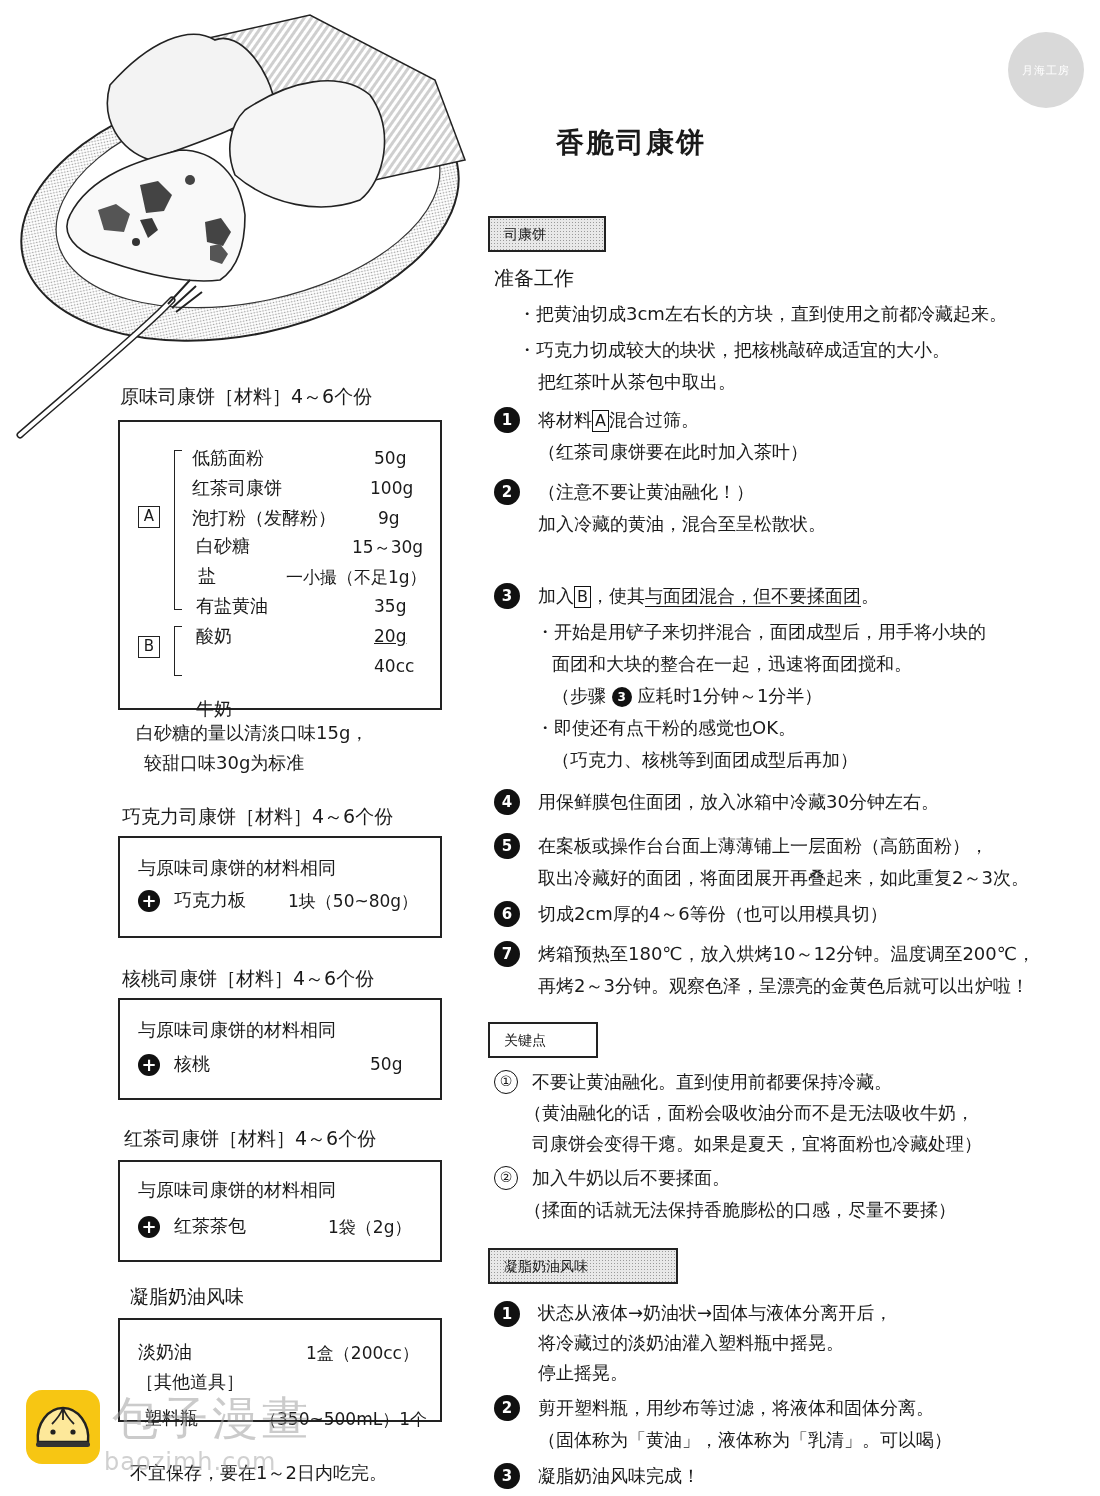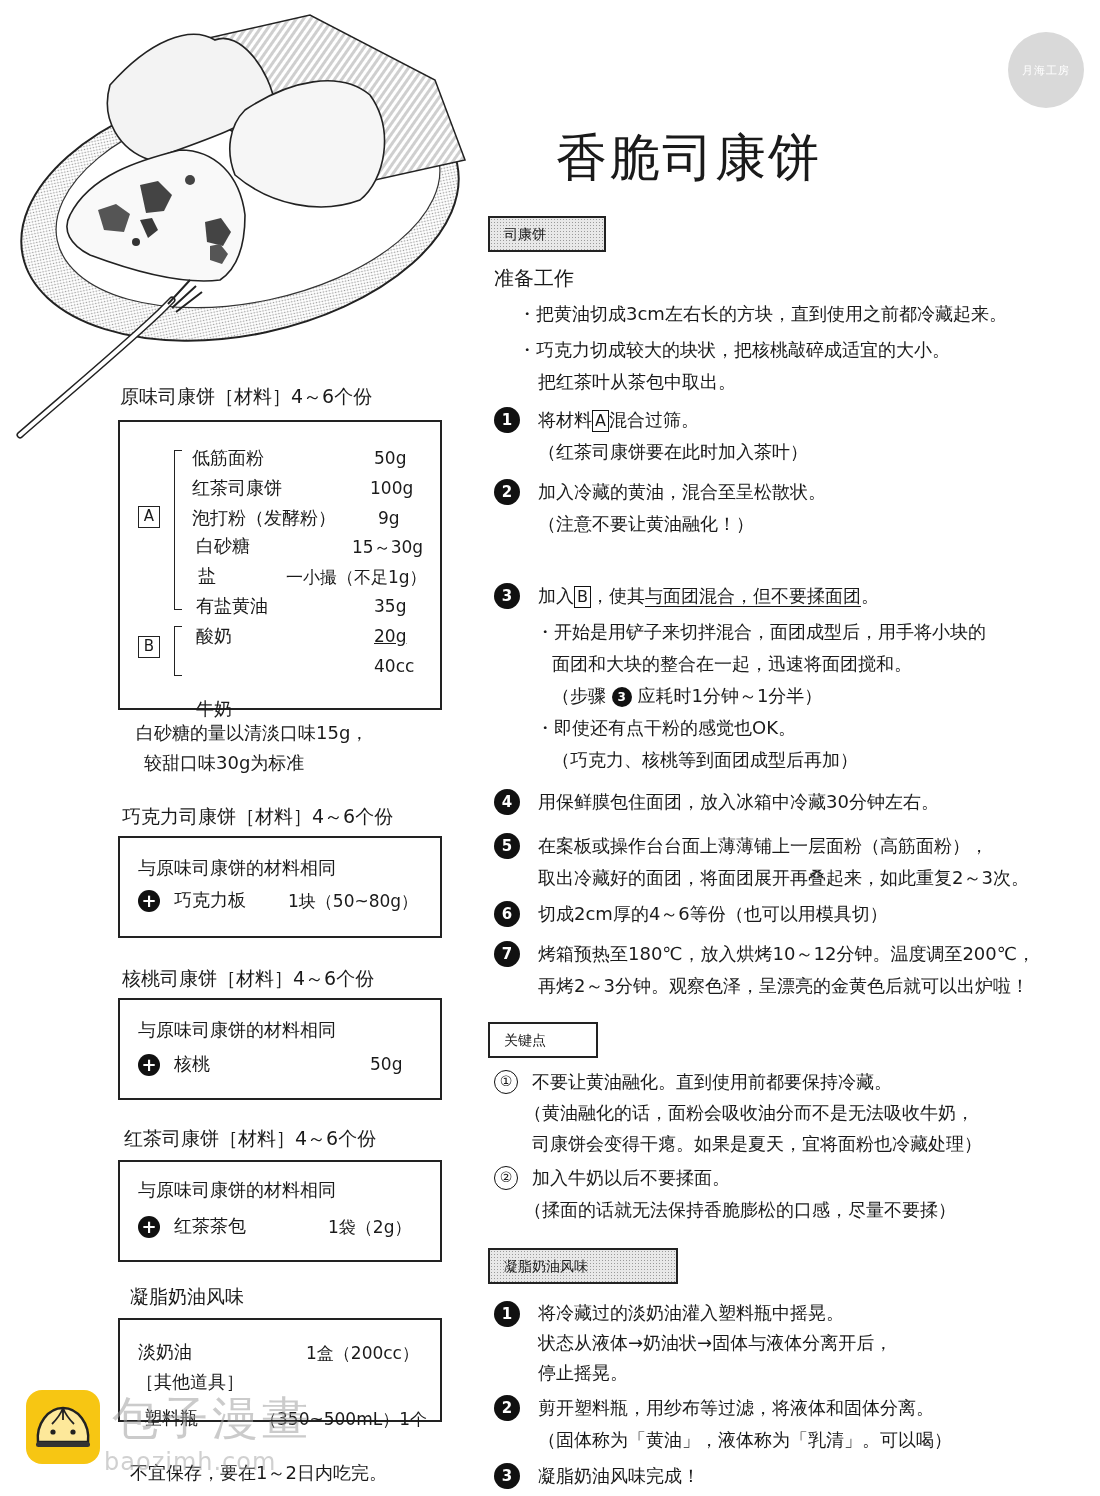--- a/index.html
+++ b/index.html
@@ -8,21 +8,21 @@
 
   
   .illustration { position: absolute; left: 0; top: 0; width: 480px; height: 450px; }
 
   
   .stamp { position: absolute; left: 1008px; top: 32px; width: 76px; height: 76px; border-radius: 50%;
            background: #d9d9d9; display: flex; align-items: center; justify-content: center; }
   .stamp span { color: #ffffff; font-size: 11px; letter-spacing: 1px; }
 
   
-  .page-title { position: absolute; left: 556px; top: 124px; font-size: 51px; letter-spacing: 2px; font-weight: normal; }
+  .page-title { position: absolute; left: 556px; top: 124px; font-size: 28px; letter-spacing: 2px; font-weight: bold; }
 
   
   .sec-box { position: absolute; border: 2px solid #222; padding: 2px 14px; font-size: 14px; line-height: 28px; }
   .sec-box.shaded { background-image: radial-gradient(#9a9a9a 0.6px, #e8e8e8 0.8px); background-size: 3px 3px; }
 
   
   .rc { position: absolute; font-size: 18px; line-height: 32px; white-space: nowrap; }
   .num { display: inline-block; width: 26px; height: 26px; border-radius: 50%; background: #111; color: #fff;
          font-size: 15px; font-weight: bold; line-height: 26px; text-align: center; vertical-align: middle; }
   .num-sm { display: inline-block; width: 20px; height: 20px; border-radius: 50%; background: #111; color: #fff;
@@ -114,22 +114,22 @@
       <div><span>将材料</span><span class="boxed-letter">A</span><span>混合过筛。</span></div>
       <div>（红茶司康饼要在此时加入茶叶）</div>
     </div>
   </div>
 </div>
 
 <div class="rc" style="left:494px; top:476px;">
   <div class="step-row">
     <span class="num">2</span>
     <div>
+      <div>（注意不要让黄油融化！）</div>
       <div>加入冷藏的黄油，混合至呈松散状。</div>
-      <div>（注意不要让黄油融化！）</div>
     </div>
   </div>
 </div>
 
 <div class="rc" style="left:494px; top:580px;">
   <div class="step-row">
     <span class="num">3</span>
     <div>
       <div>
         <span>加入</span><span class="boxed-letter">B</span><span>，使其</span><span class="underline">与面团混合，但不要揉面团</span><span>。</span>
@@ -204,22 +204,22 @@
   </div>
 </div>
 
 <div class="sec-box shaded" style="left:488px; top:1248px; width:190px;">
   <span>凝脂奶油风味</span>
 </div>
 <div class="rc" style="left:494px; top:1298px; line-height:30px;">
   <div class="step-row">
     <span class="num">1</span>
     <div>
+      <div>状态从液体→奶油状→固体与液体分离开后，</div>
       <div>将冷藏过的淡奶油灌入塑料瓶中摇晃。</div>
-      <div>状态从液体→奶油状→固体与液体分离开后，</div>
       <div>停止摇晃。</div>
     </div>
   </div>
 </div>
 <div class="rc" style="left:494px; top:1392px; line-height:32px;">
   <div class="step-row">
     <span class="num">2</span>
     <div>
       <div>剪开塑料瓶，用纱布等过滤，将液体和固体分离。</div>
       <div>（固体称为「黄油」，液体称为「乳清」。可以喝）</div>

